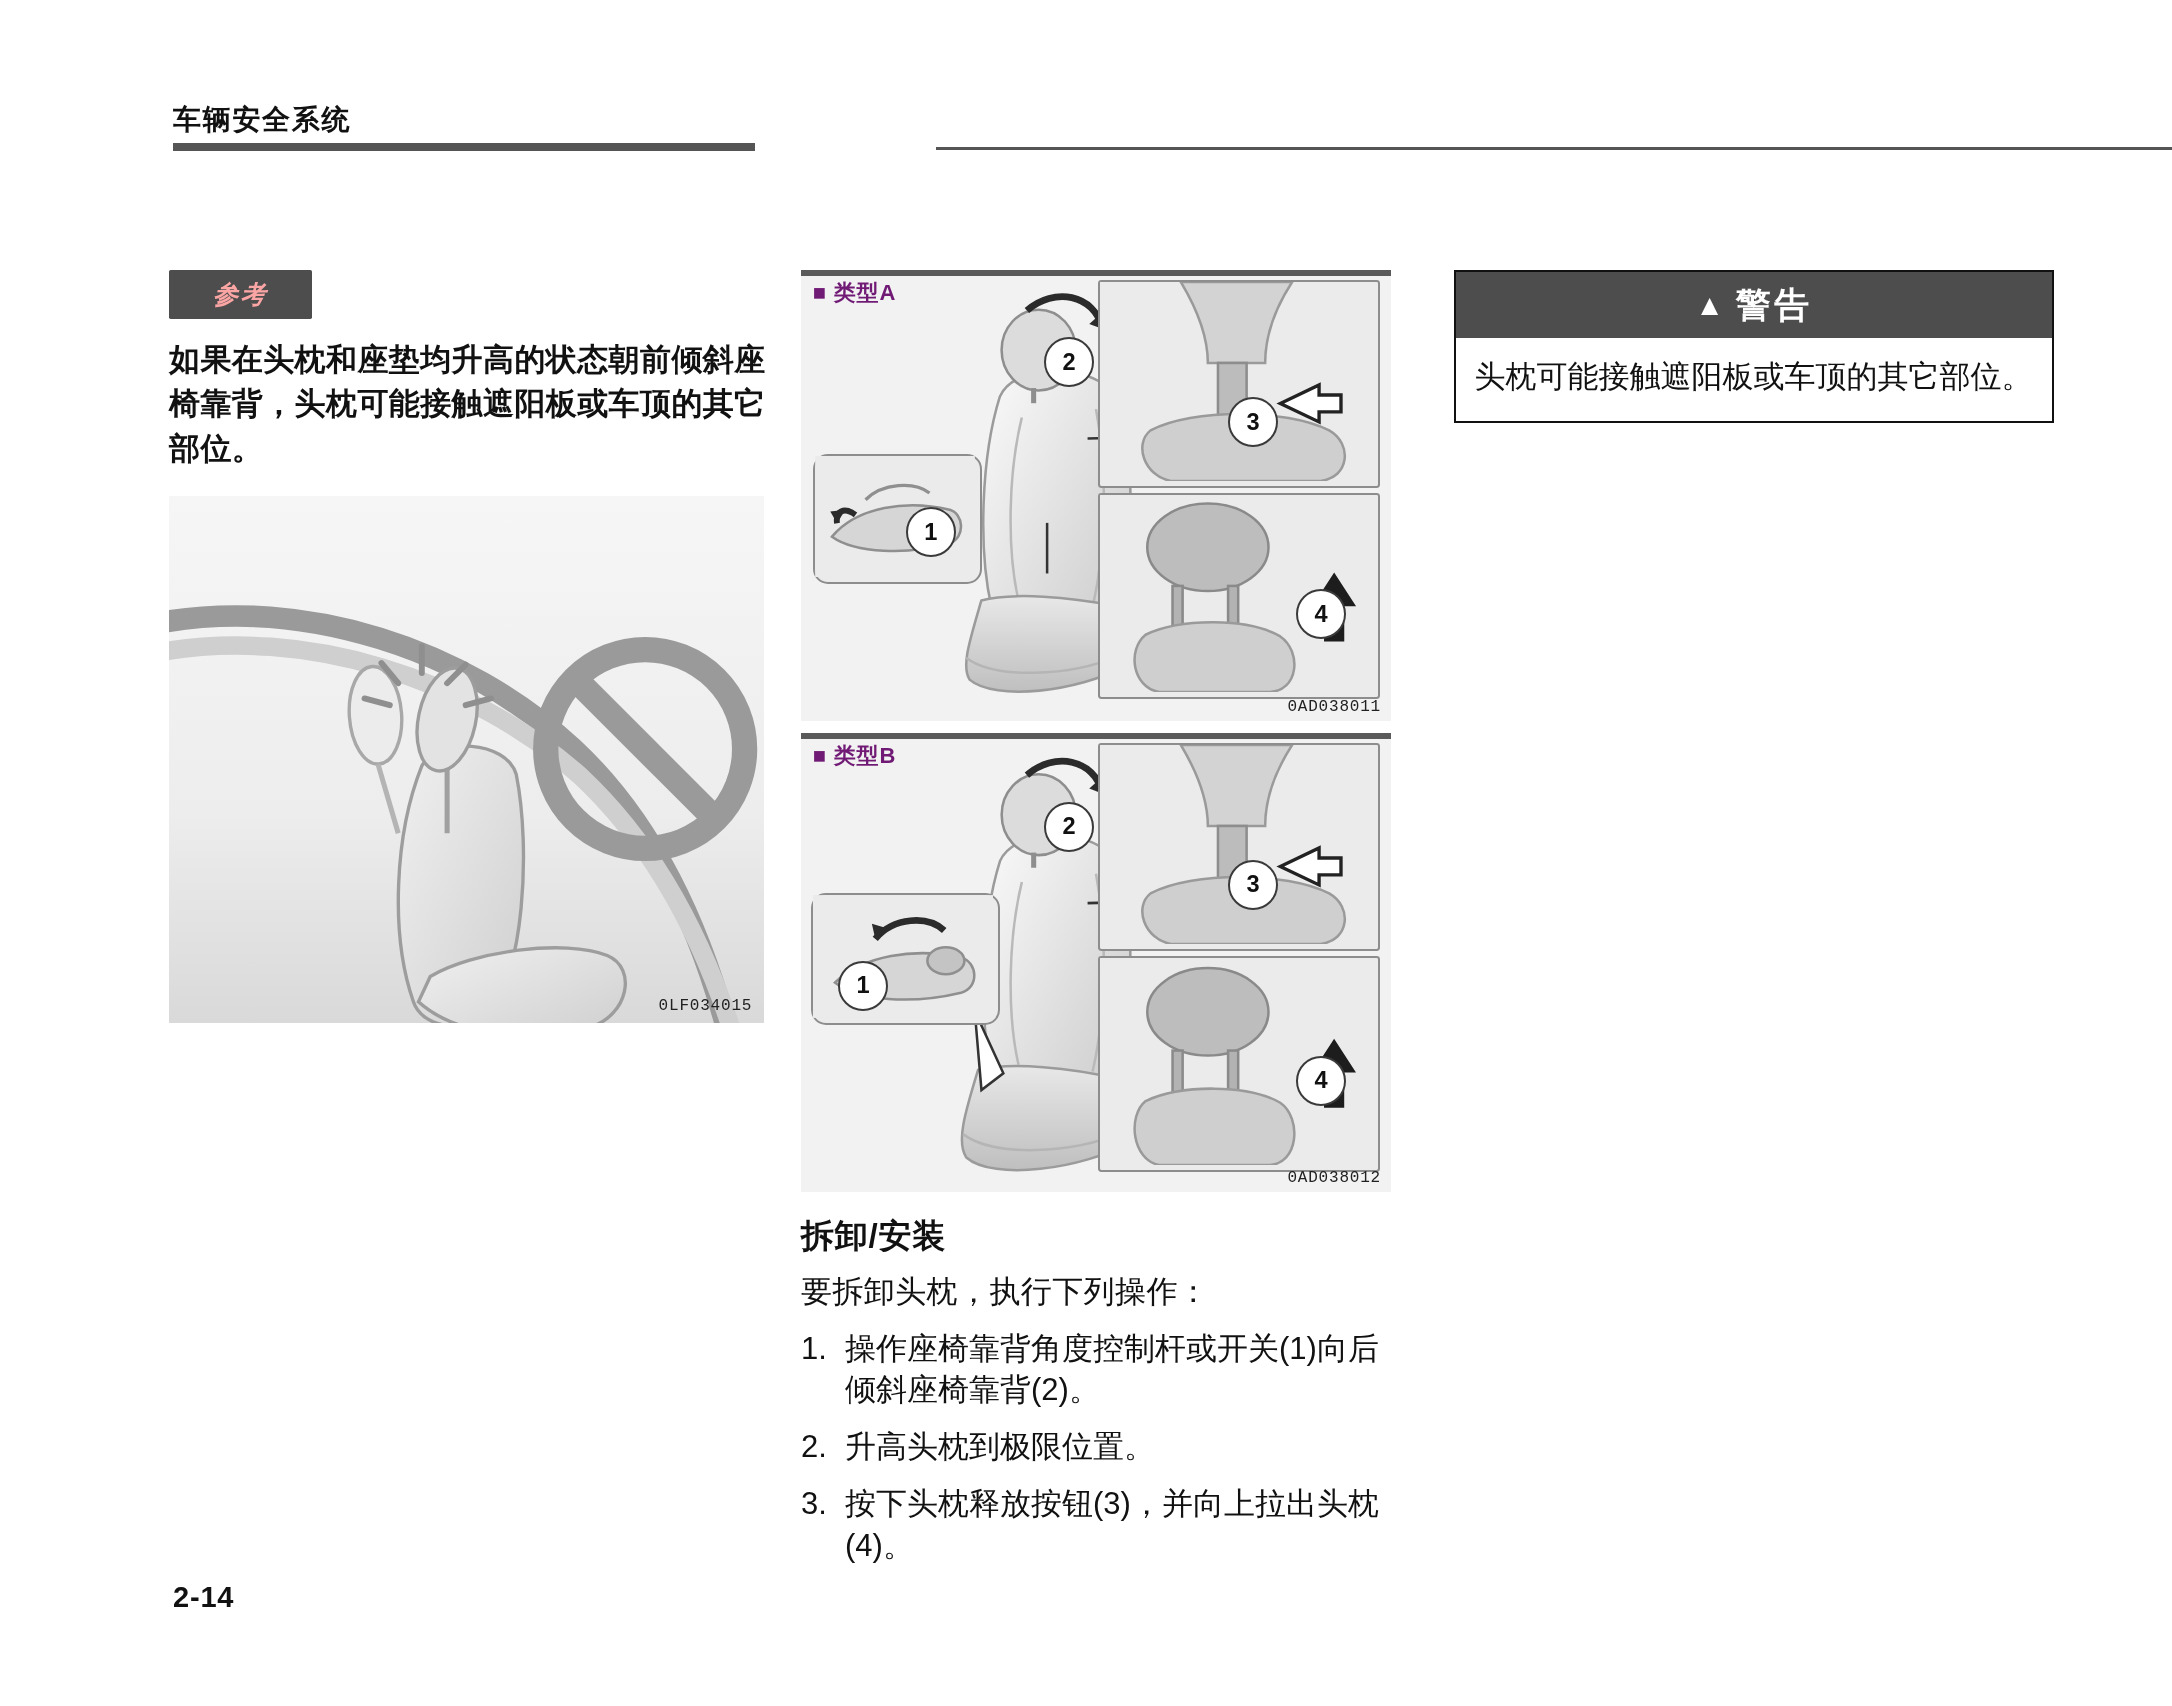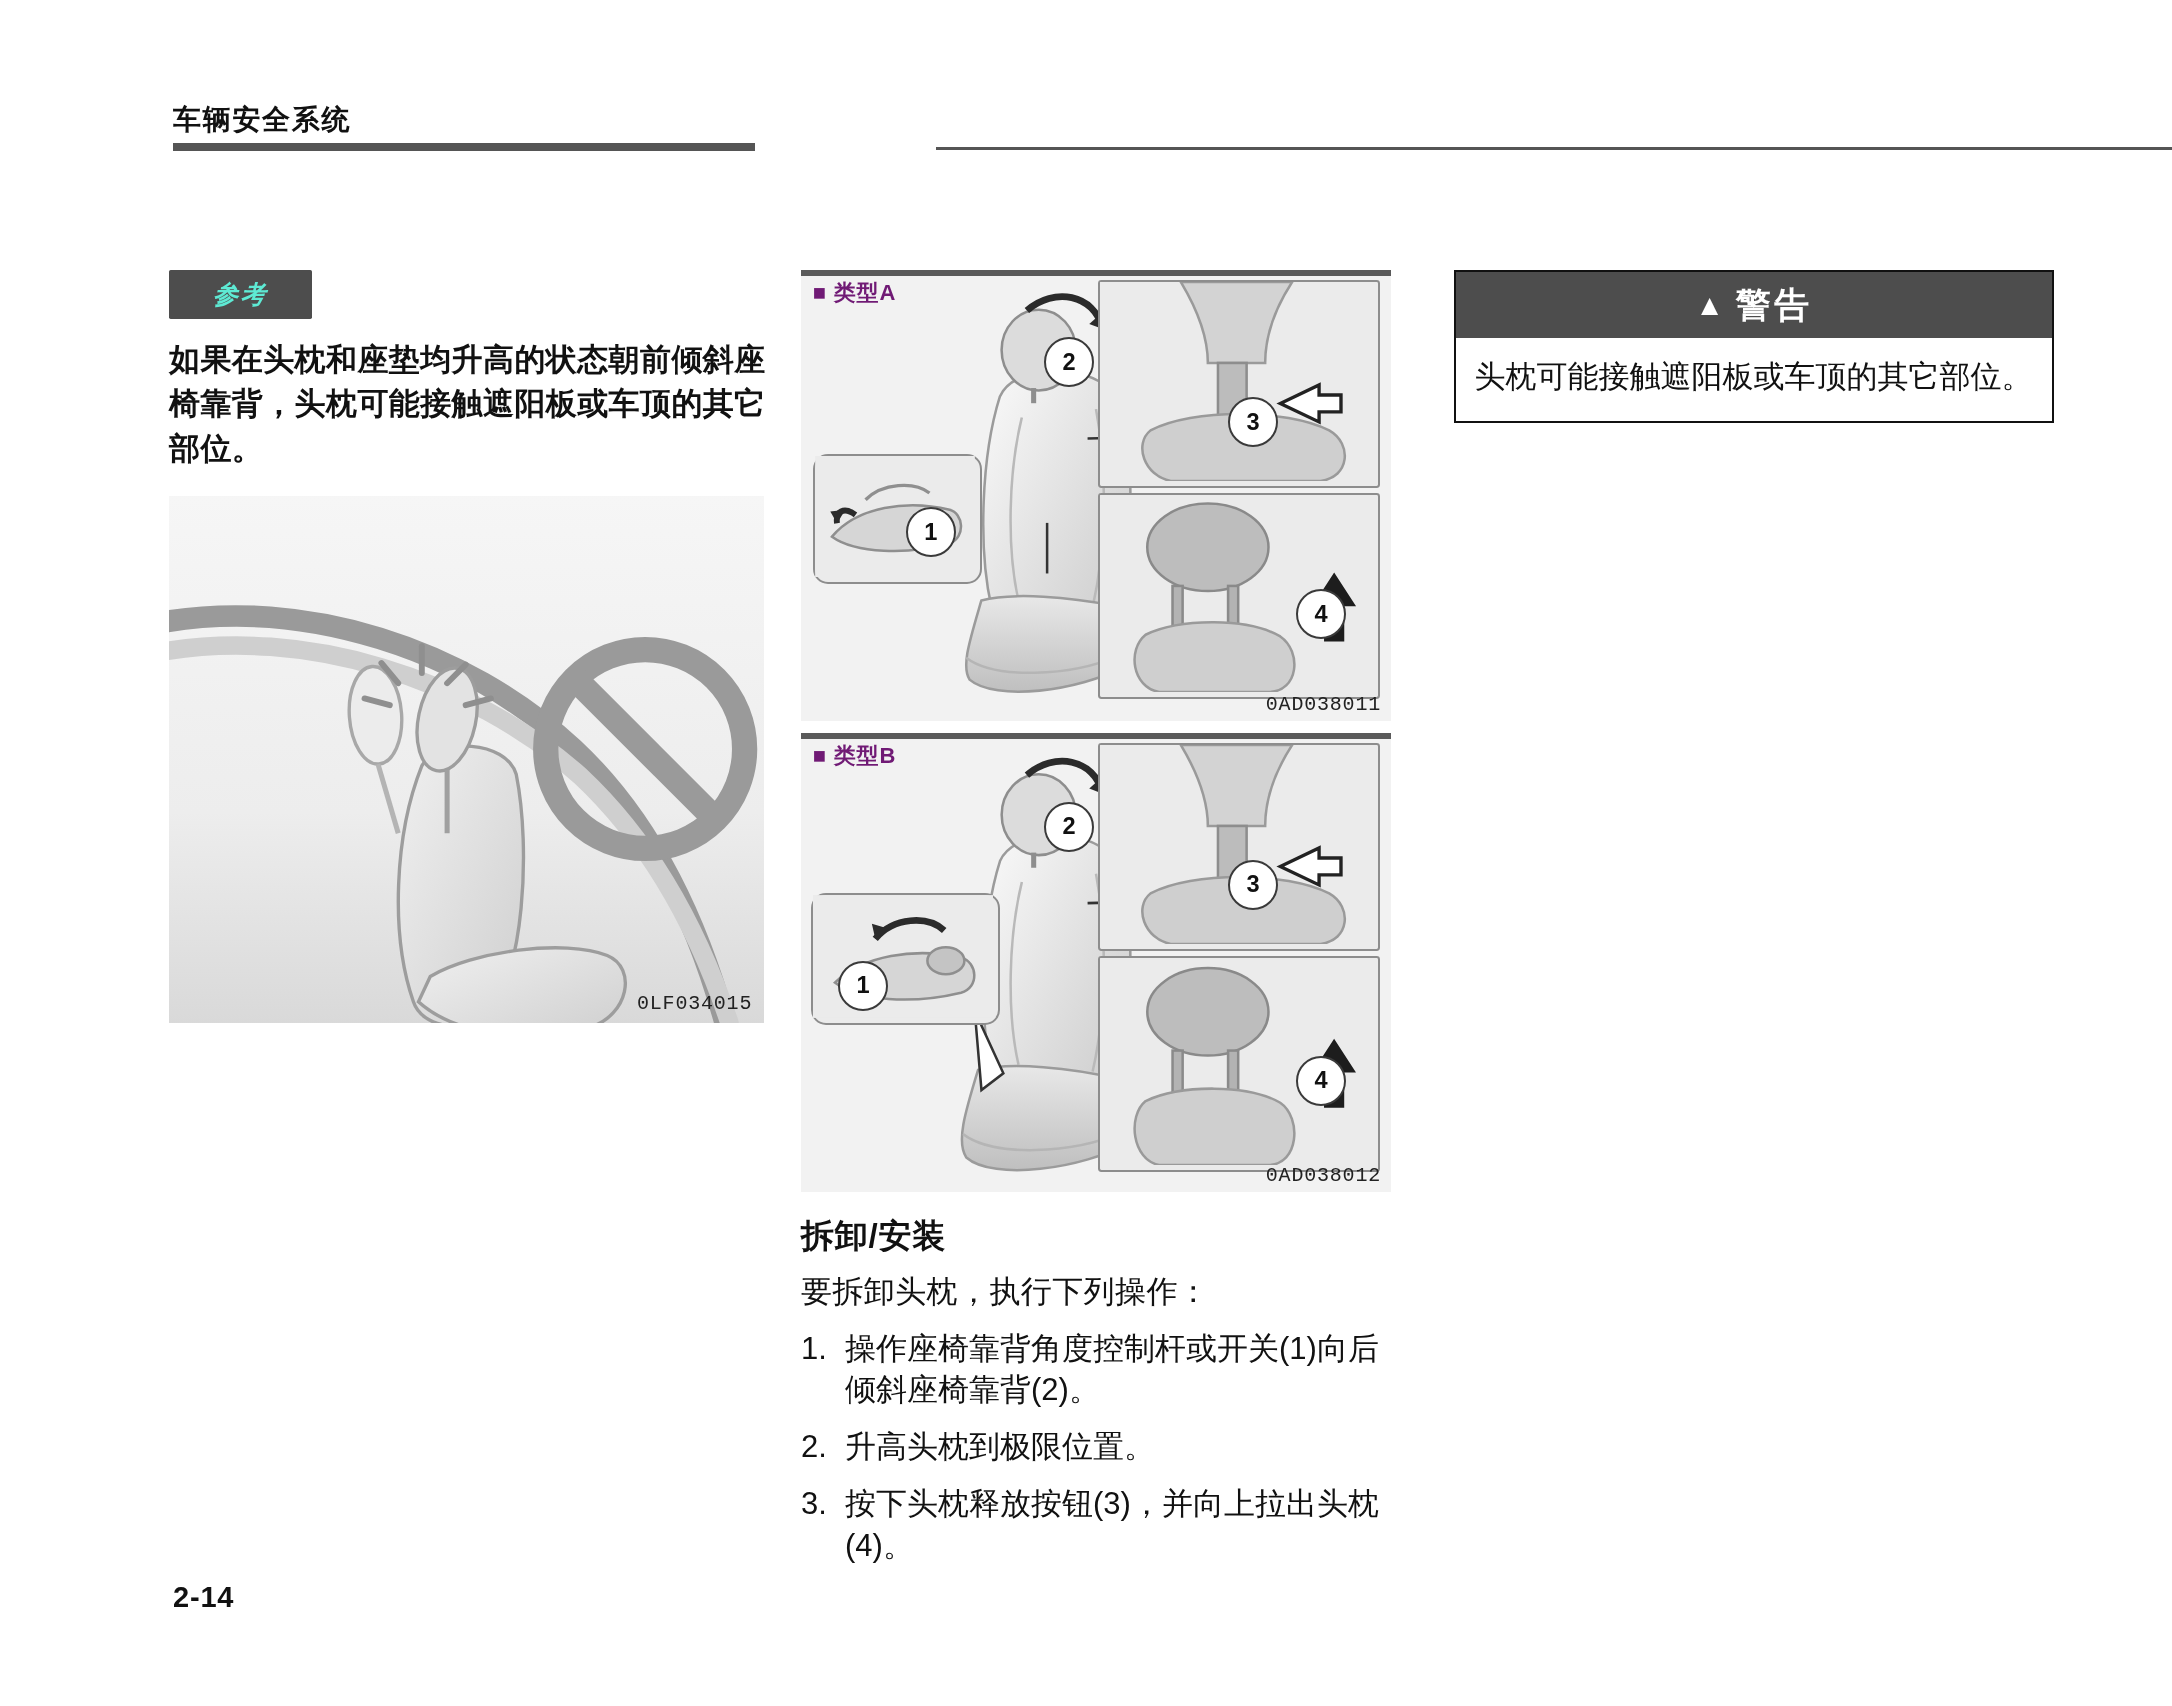--- a/index.html
+++ b/index.html
@@ -58,21 +58,21 @@
   }
   .col-left  { left: 169px;  width: 603px; }
   .col-mid   { left: 801px;  width: 590px; }
   .col-right { left: 1454px; width: 603px; }
 
   
   .ref-badge {
     width: 143px;
     height: 49px;
     background: #4d4d4d;
-    color: #5eead4;
+    color: #fca5a5;
     font-size: 25px;
     font-weight: bold;
     font-style: italic;
     display: flex;
     align-items: center;
     justify-content: center;
     letter-spacing: 2.5px;
     border-radius: 1.7px;
   }
 
@@ -92,21 +92,21 @@
     margin-top: 23.6px;
     width: 595px;
     height: 527px;
     background: linear-gradient(180deg,#f3f3f3 0%, #eaeaea 55%, #dddddd 100%);
     overflow: hidden;
   }
   .fig-code {
     position: absolute;
     right: 11.8px;
     bottom: 8.4px;
-    font-size: 20px;
+    font-size: 16px;
     font-family: "Liberation Mono", monospace;
     color: #222;
     letter-spacing: 0.8px;
   }
 
   
   .typefig {
     position: relative;
     width: 590px;
     background: #f2f2f2;

